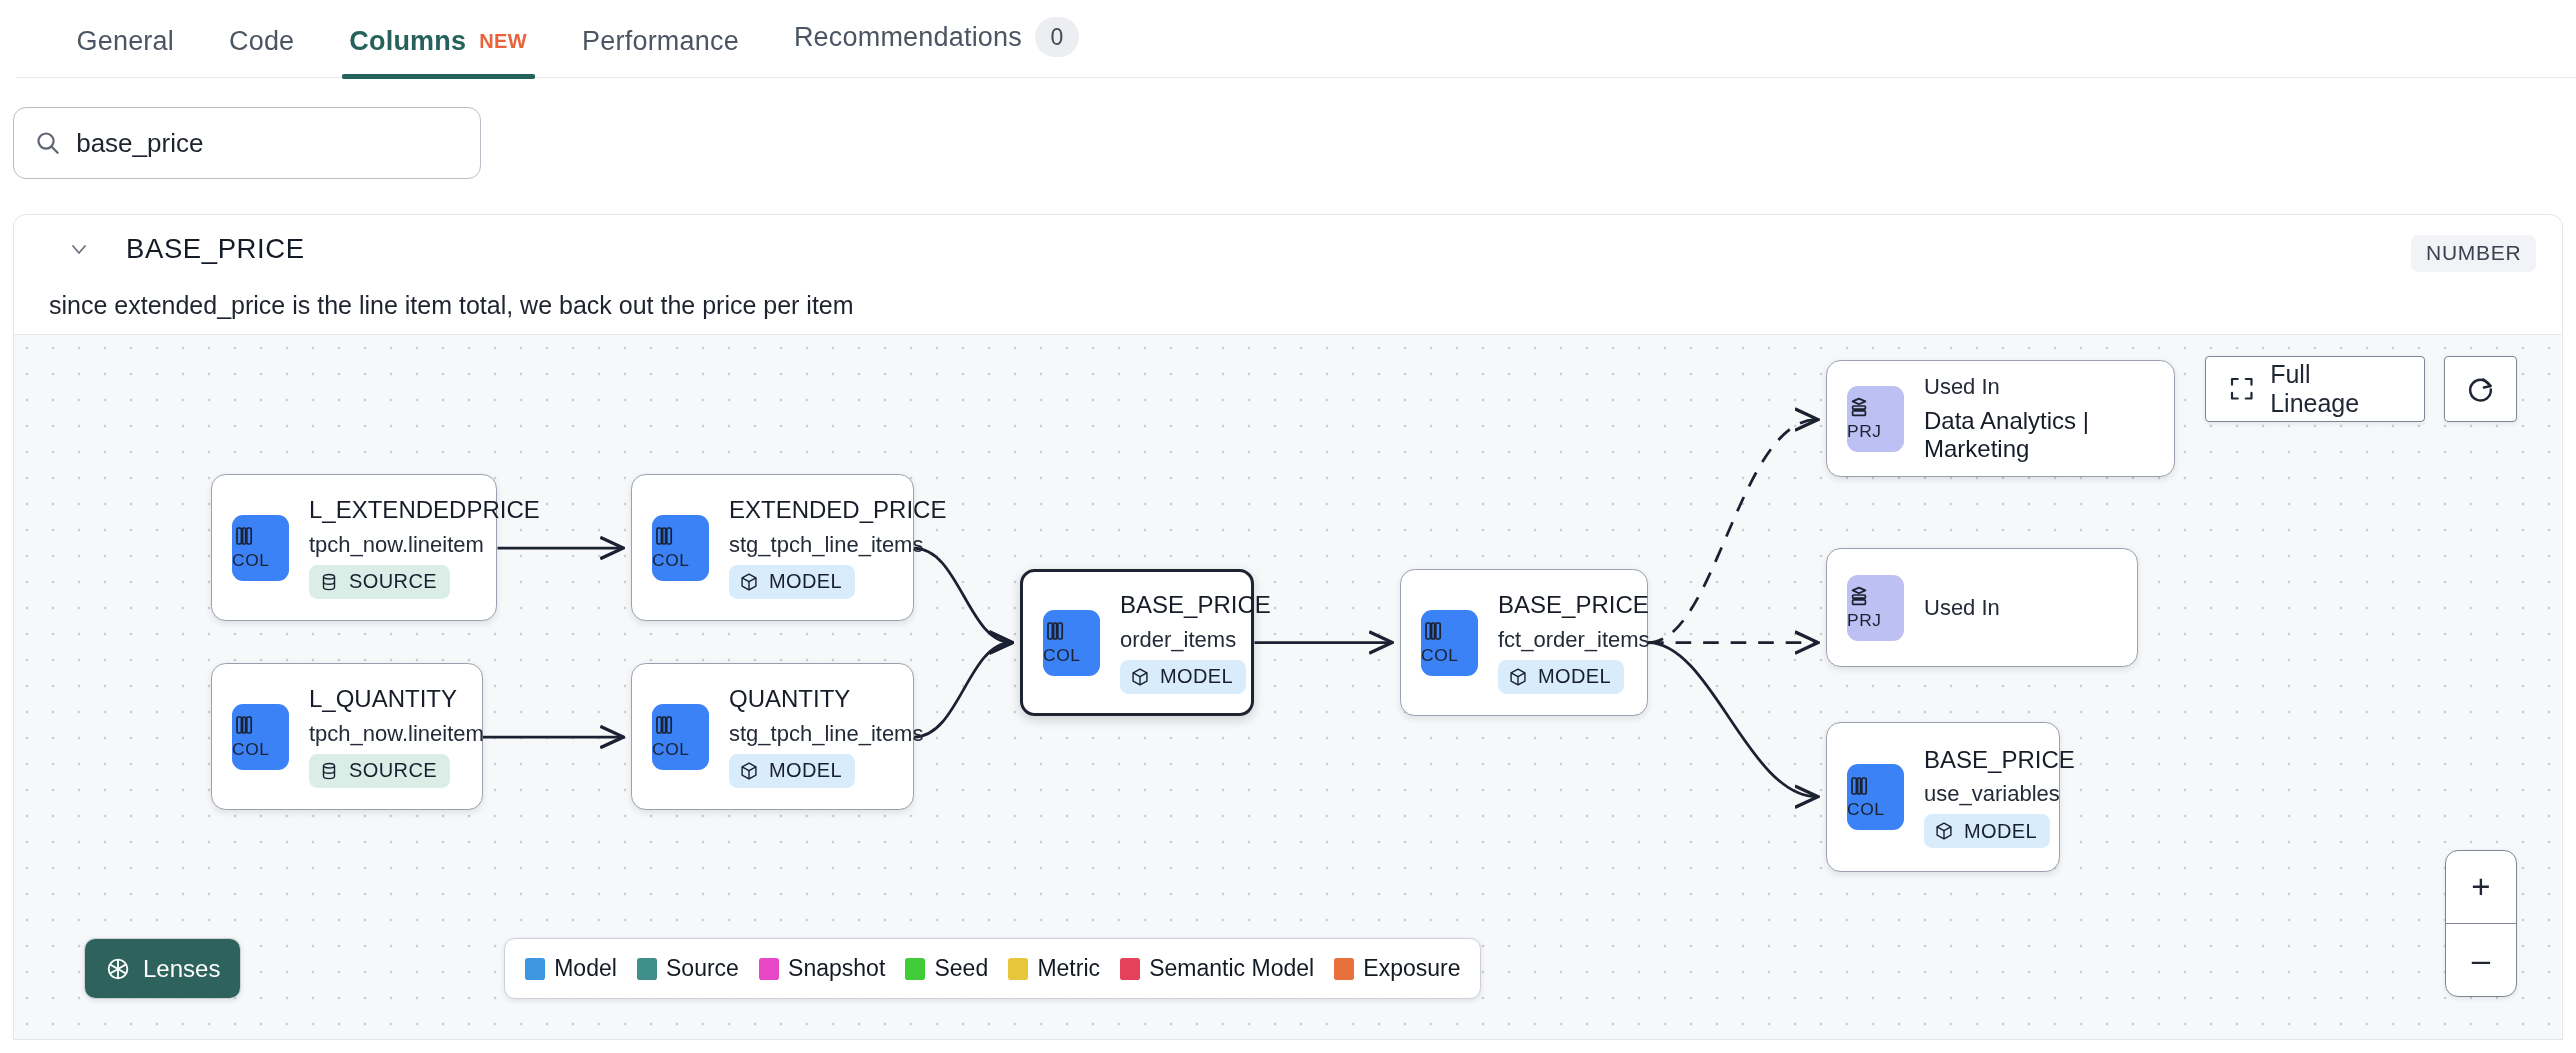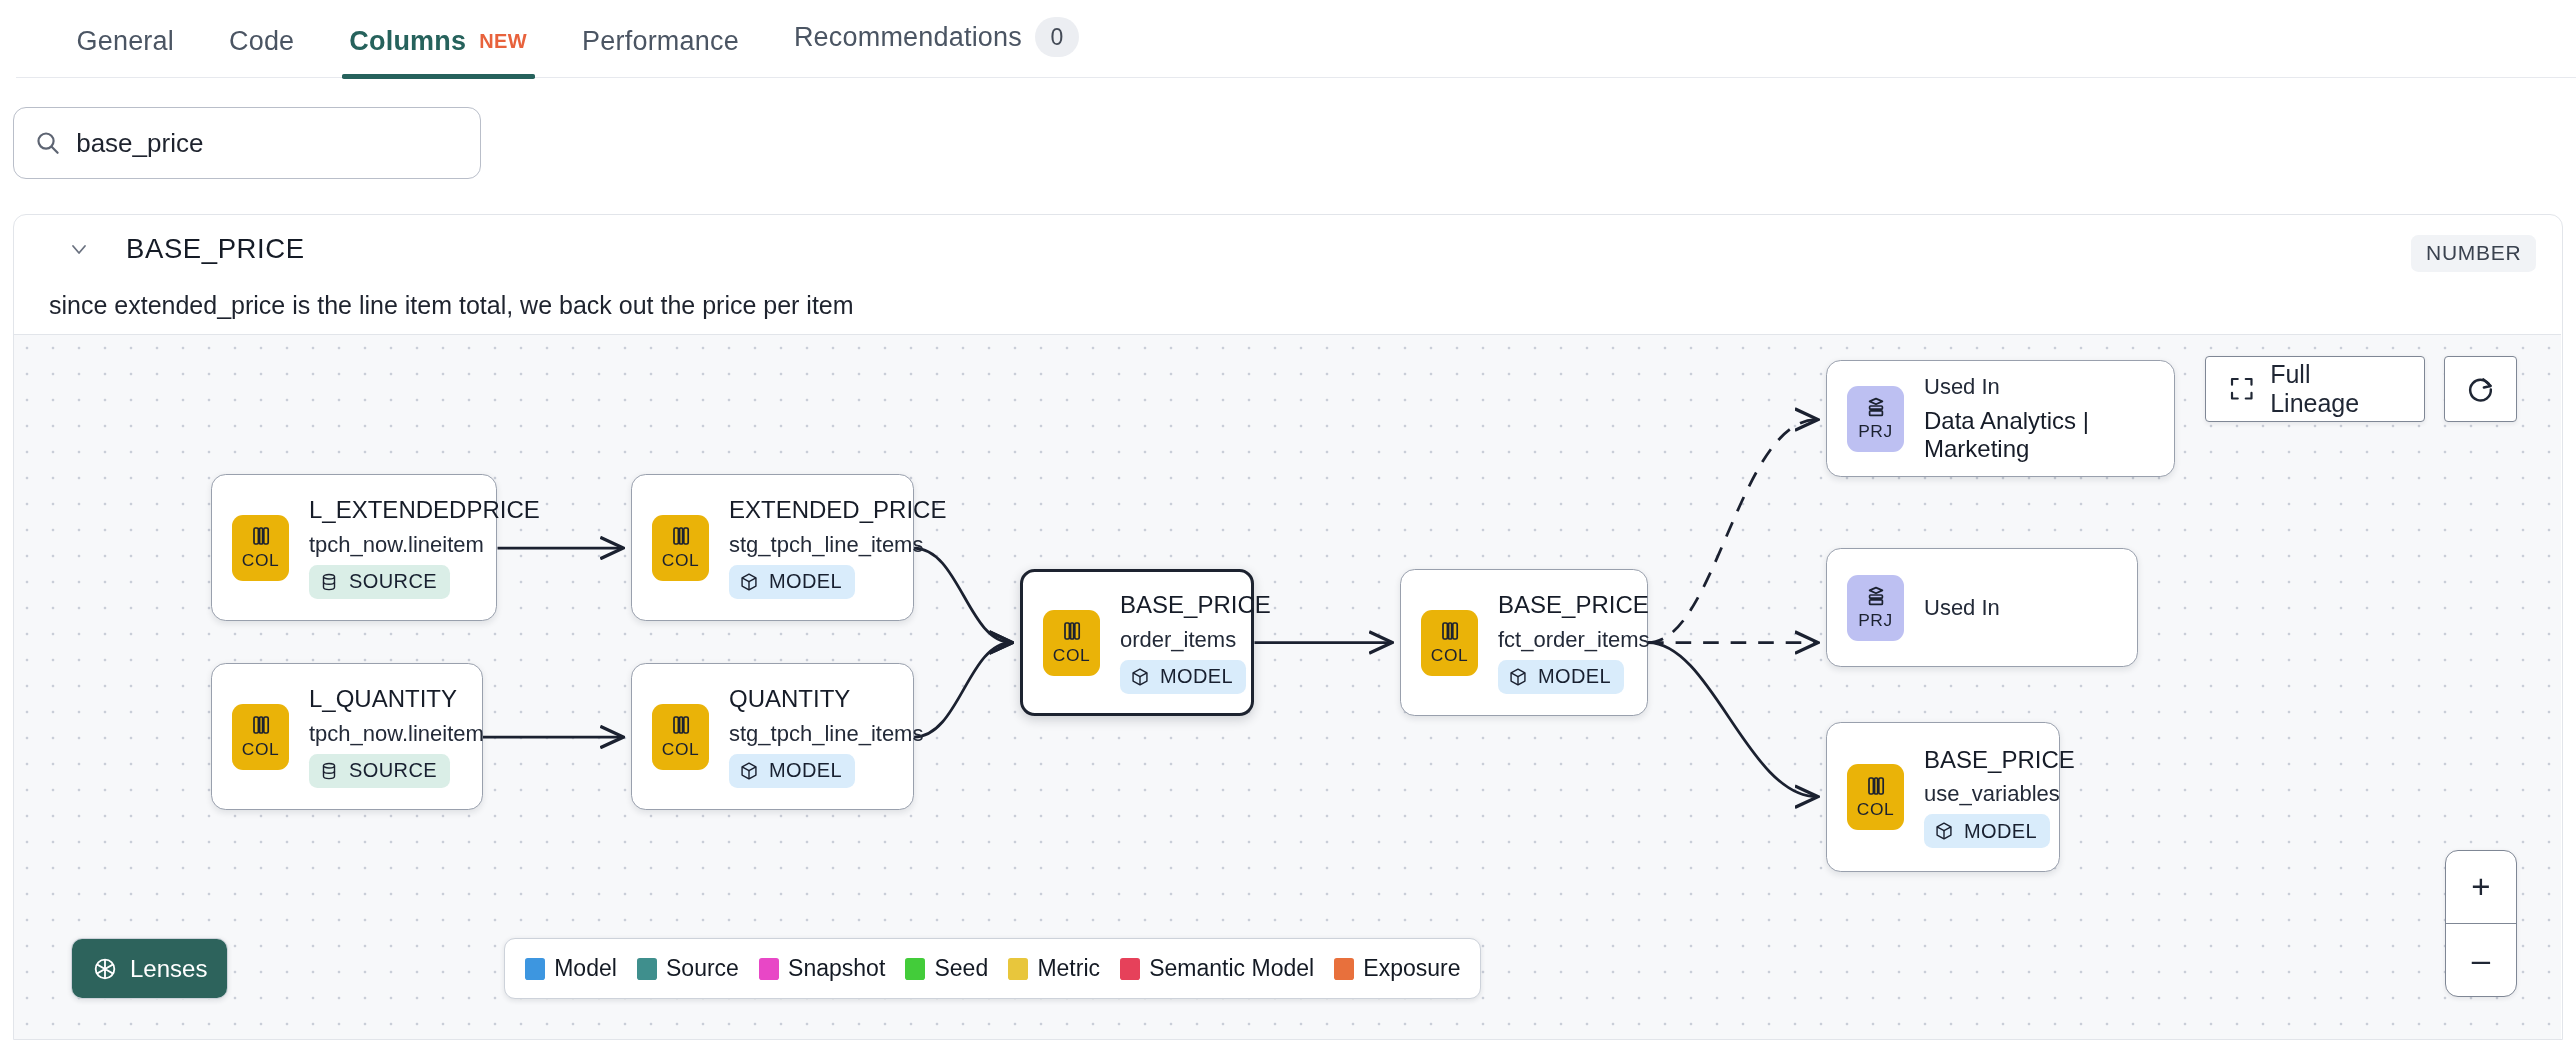--- a/index.html
+++ b/index.html
@@ -106,25 +106,25 @@
   .node.focus {
     border: 3.7px solid #1d2330;
     box-shadow: 0 3.7px 11px rgba(20,25,40,.18);
   }
   .node-inner {
     position: absolute; inset: 0;
     display: flex; align-items: center;
   }
   .kind-chip {
     width: 57px; height: 66px; border-radius: 11px;
-    display: flex; flex-direction: column; align-items: center; justify-content: center;
+    display: flex; flex-direction: column; justify-content: center;
     gap: 1.8px; flex: 0 0 auto;
     margin-left: 20px;
   }
-  .kind-chip.col { background: #eab308; }
+  .kind-chip.col { background: #3b82f6; }
   .kind-chip.prj { background: #bdc0f2; }
   .kind-chip span { font-size: 17.4px; color: #1b2130; letter-spacing: 0.6px; }
   .node-body {
     display: flex; flex-direction: column; align-items: flex-start;
     margin-left: 20px; gap: 7.3px;
   }
   .node-title { font-size: 24px; color: #161c28; }
   .node-sub { font-size: 22px; color: #232a38; }
   .mat-chip {
     display: inline-flex; align-items: center; gap: 10px;
@@ -155,21 +155,21 @@
     overflow: hidden;
   }
   .zoomctl div {
     flex: 1; display: flex; align-items: center; justify-content: center;
     font-size: 33px; color: #1f2634; cursor: pointer;
   }
   .zoomctl div:first-child { border-bottom: 1.8px solid #7f8795; }
 
   
   .toolbar-group {
-    position: absolute; left: 57px; bottom: 40px;
+    position: absolute; left: 70px; bottom: 40px;
     height: 61px; display: flex;
     border-radius: 11px; overflow: hidden;
     border: 1.8px solid #cdd2da; background: #fff;
     box-shadow: 0 1.8px 5.5px rgba(20,25,40,.10);
   }
   .lenses-btn {
     display: flex; align-items: center; gap: 12px;
     background: #2d635c; color: #fff;
     padding: 0 20px; font-size: 24px; cursor: pointer;
   }

